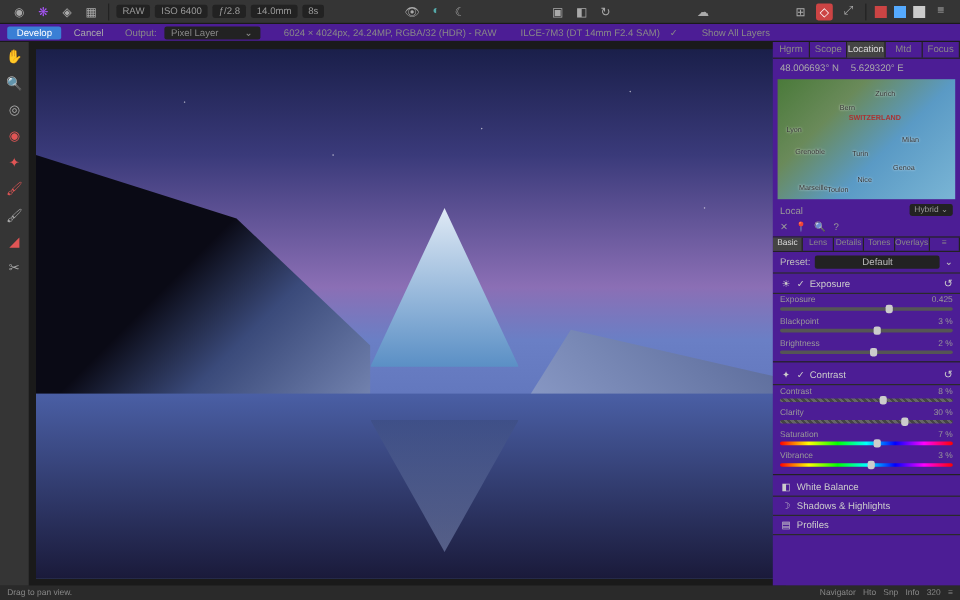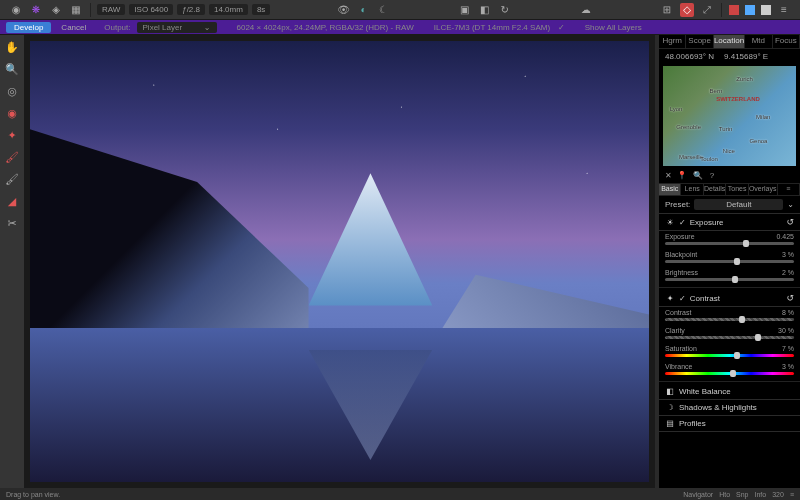--- a/index.html
+++ b/index.html
@@ -19,21 +19,21 @@
 .left-tools .tool { width:16px; height:16px; display:flex; align-items:center; justify-content:center; color:#aaa; font-size:11px; border-radius:2px; }
 .left-tools .tool.red { color:#e05555; }
 .canvas { position:absolute; left:24px; top:35px; right:145px; bottom:12px; background:#1a1a1a; overflow:hidden; }
 .canvas .img { position:absolute; left:6px; top:6px; right:6px; bottom:6px; background:linear-gradient(to bottom,#1a1f4a 0%,#3a3a7a 20%,#8b6fb5 45%,#6a7fc5 55%,#4a5fa5 100%); }
 .canvas .stars { position:absolute; inset:0; background-image:radial-gradient(1px 1px at 20% 10%,#fff,transparent),radial-gradient(1px 1px at 60% 15%,#fff,transparent),radial-gradient(1px 1px at 80% 8%,#fff,transparent),radial-gradient(1px 1px at 40% 20%,#fff,transparent),radial-gradient(1px 1px at 10% 25%,#fff,transparent),radial-gradient(1px 1px at 90% 30%,#fff,transparent); opacity:.7;}
 .canvas .mtn-l { position:absolute; left:0; top:20%; width:45%; height:60%; background:linear-gradient(135deg,#0a0a15 40%,#3a4a7a 60%,#8a9ac5 100%); clip-path:polygon(0 0,60% 20%,100% 60%,100% 100%,0 100%);}
 .canvas .mtn-r { position:absolute; right:0; top:35%; width:40%; height:45%; background:linear-gradient(225deg,#4a5a8a,#9aaad5); clip-path:polygon(0 100%,30% 40%,100% 60%,100% 100%);}
 .canvas .peak { position:absolute; left:45%; top:30%; width:20%; height:30%; background:linear-gradient(to bottom,#e0eaf5,#5a8fc5); clip-path:polygon(50% 0,100% 100%,0 100%);}
 .canvas .lake { position:absolute; left:0; right:0; bottom:0; height:35%; background:linear-gradient(to bottom,#4a5fa5,#1a1a3a); }
 .canvas .reflect { position:absolute; left:45%; bottom:5%; width:20%; height:25%; background:linear-gradient(to top,#8a9ac5,#3a4a7a); clip-path:polygon(50% 100%,100% 0,0 0); opacity:.5;}
-.right-panel { position:absolute; right:0; top:35px; width:141px; bottom:12px; background:#000000; display:flex; flex-direction:column; overflow:hidden; font-size:8px; }
+.right-panel { position:absolute; right:0; top:35px; width:156px; bottom:12px; background:#4c1d95; display:flex; flex-direction:column; overflow:hidden; font-size:8px; }
 .rp-tabs { display:flex; height:14px; border-bottom:1px solid #222; }
 .rp-tabs .t { flex:1; text-align:center; padding:1px 0; color:#888; border-right:1px solid #222;}
 .rp-tabs .t.active { background:#444; color:#ddd; }
 .coords { padding:3px 6px; font-size:8px; color:#aaa; display:flex; gap:10px; }
 .map { height:100px; background:linear-gradient(135deg,#4a7a3a 0%,#6a8a5a 30%,#5a9ac5 60%,#7ab5d5 100%); position:relative; margin:2px 4px; }
 .map .city { position:absolute; font-size:6px; color:#333; text-shadow:0 0 2px #fff; }
 .map .ctry { position:absolute; font-size:6px; color:#a33; font-weight:bold; }
 .map-ctrl { padding:2px 6px; display:flex; justify-content:space-between; align-items:center; font-size:8px; color:#999; }
 .map-ctrl .sel2 { background:#222; padding:1px 4px; border-radius:2px; font-size:7px; }
 .p-icons { padding:3px 6px; display:flex; gap:6px; color:#999; }
@@ -130,35 +130,39 @@
 <div class="right-panel">
   <div class="rp-tabs">
     <span class="t">Hgrm</span>
     <span class="t">Scope</span>
     <span class="t active">Location</span>
     <span class="t">Mtd</span>
     <span class="t">Focus</span>
   </div>
   <div class="coords">
     <span>48.006693° N</span>
-    <span>9.415689° E</span>
+    <span>5.629320° E</span>
   </div>
   <div class="map">
     <span class="ctry" style="left:40%;top:30%">SWITZERLAND</span>
     <span class="city" style="left:55%;top:10%">Zurich</span>
     <span class="city" style="left:35%;top:22%">Bern</span>
     <span class="city" style="left:5%;top:40%">Lyon</span>
     <span class="city" style="left:10%;top:58%">Grenoble</span>
     <span class="city" style="left:42%;top:60%">Turin</span>
     <span class="city" style="left:70%;top:48%">Milan</span>
     <span class="city" style="left:65%;top:72%">Genoa</span>
     <span class="city" style="left:45%;top:82%">Nice</span>
     <span class="city" style="left:12%;top:88%">Marseille</span>
     <span class="city" style="left:28%;top:90%">Toulon</span>
   </div>
+  <div class="map-ctrl">
+    <span>Local</span>
+    <span class="sel2"><span>Hybrid</span> ⌄</span>
+  </div>
   <div class="p-icons">
     <span>✕</span>
     <span>📍</span>
     <span>🔍</span>
     <span>?</span>
   </div>
   <div class="sub-tabs">
     <span class="st active">Basic</span>
     <span class="st">Lens</span>
     <span class="st">Details</span>

